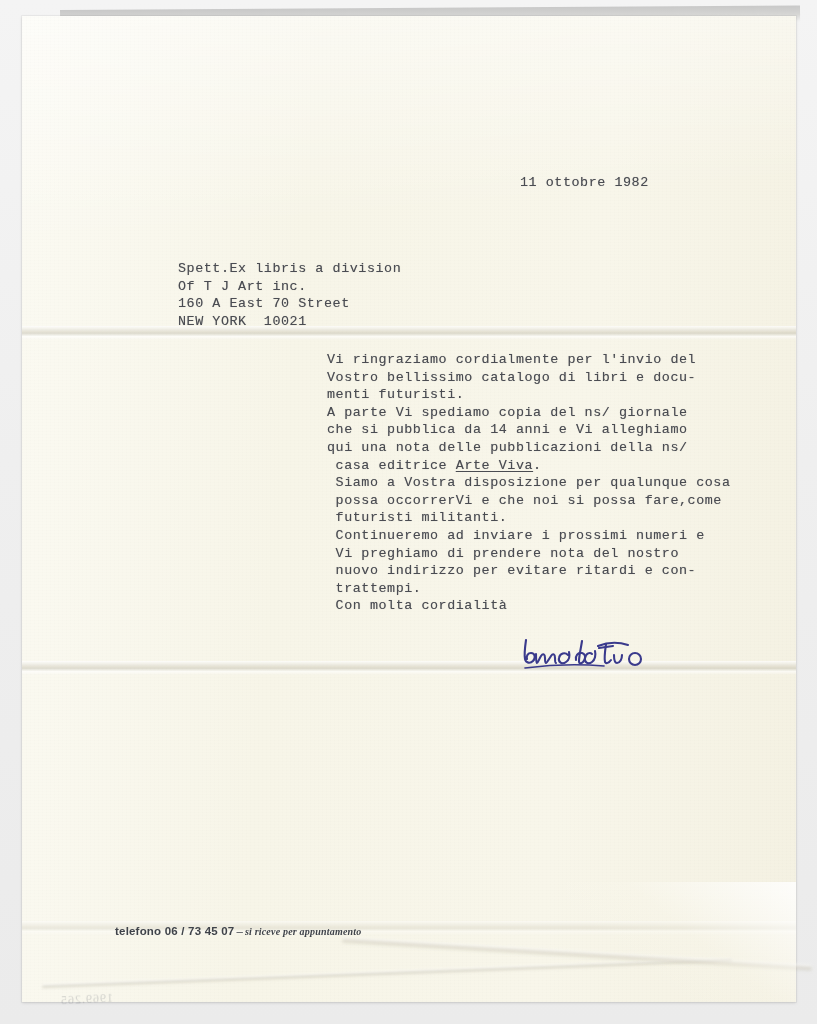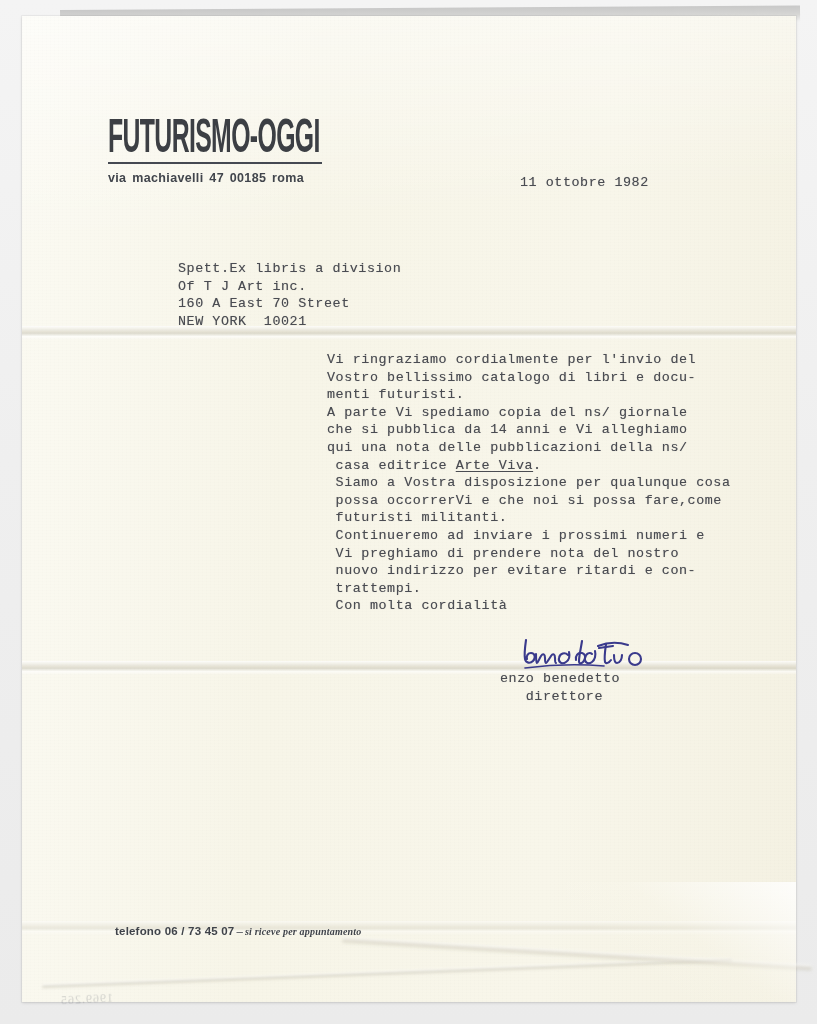--- a/index.html
+++ b/index.html
@@ -222,25 +222,20 @@
   <div class="crease" id="crease-2">
       <i></i>
     </div>
   <div class="crease" id="crease-3">
       <i></i>
     </div>
   <div id="diag-1"></div>
   <div id="diag-2"></div>
   <div id="corner-curl"></div>
 
-  <div id="letterhead">
-    <div id="logo-wordmark">FUTURISMO-OGGI</div>
-    <div id="logo-rule"></div>
-    <div id="letterhead-address">via machiavelli 47 00185 roma</div>
-  </div>
 
   <div class="tw" id="date-line">11 ottobre 1982</div>
 
   <div class="tw" id="recipient">Spett.Ex libris a division
 Of T J Art inc.
 160 A East 70 Street
 NEW YORK  10021</div>
 
   <div class="tw" id="body-copy"><span>Vi ringraziamo cordialmente per l'invio del
 Vostro bellissimo catalogo di libri e docu-
@@ -268,20 +263,18 @@
       <path d="M72,20 C70,18 66,19 65,24 C64,28 68,31 72,28 C75,26 76,21 75,17"></path>
       <path d="M79,14 L93,12"></path>
       <path d="M86,10 C85,17 84,24 85,28 C86,30 89,29 91,26"></path>
       <path d="M94,21 C94,26 95,29 97,29 C100,29 102,25 102,21"></path>
       <path d="M78,12 C88,8 99,8 108,11"></path>
       <circle cx="115" cy="25" r="6"></circle>
       <path d="M5,34 C28,31 60,30 84,32" stroke-width="1.7"></path>
     </svg>
   </div>
 
-  <div class="tw" id="sign-block">enzo benedetto
-   direttore</div>
 
   <div id="footer"><span class="f-bold">telefono  06 / 73 45 07</span><span class="f-dash">–</span><span class="f-ital">si riceve per appuntamento</span></div>
 
   <div id="pencil-mark">1969.265</div>
 
 </div>
 
 </body></html>

